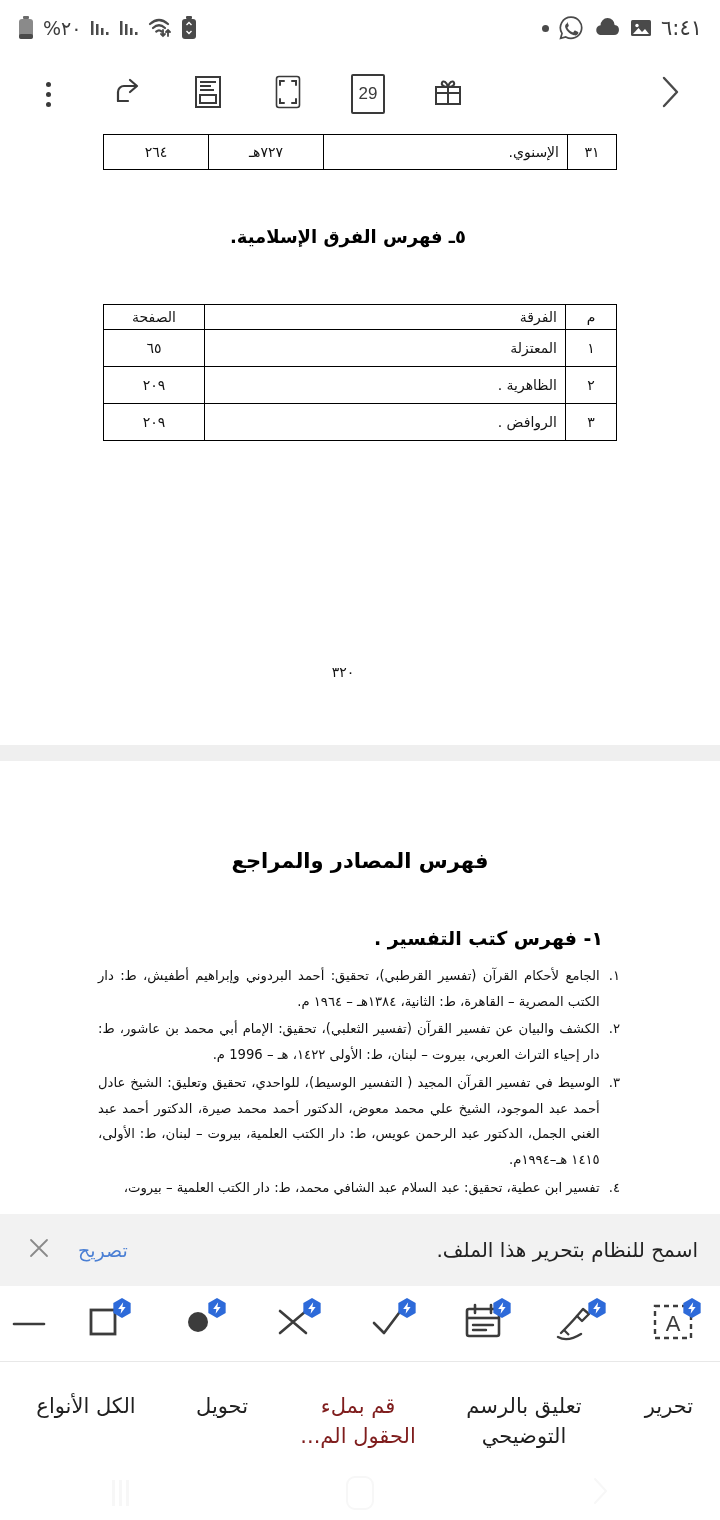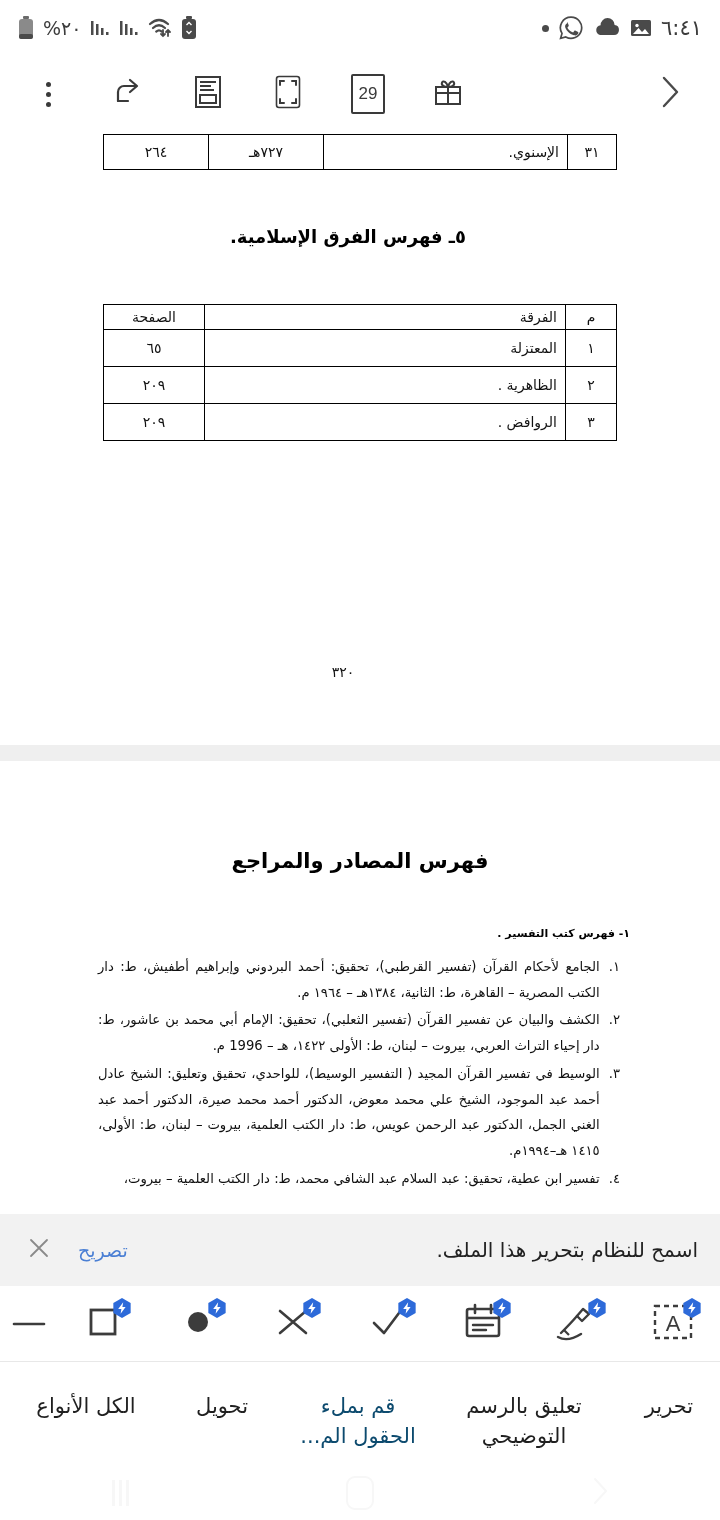--- a/index.html
+++ b/index.html
@@ -195,26 +195,26 @@
     font-size: 21px;
     font-weight: bold;
     color: #000;
     font-family: "DejaVu Sans", "Liberation Sans", sans-serif;
     direction: rtl;
     margin-top: 88px;
   }
   .p2-subtitle {
     direction: rtl;
     text-align: right;
-    font-size: 11px;
+    font-size: 19px;
     font-weight: bold;
     color: #000;
     font-family: "DejaVu Sans", "Liberation Sans", sans-serif;
     margin-top: 54px;
-    padding-right: 90px;
+    padding-right: 117px;
   }
   .ref-list {
     direction: rtl;
     margin: 14px 0 0 0;
     padding: 0 100px 0 98px;
     list-style: none;
     font-family: "DejaVu Sans", "Liberation Sans", sans-serif;
   }
   .ref-item {
     display: flex;
@@ -331,21 +331,21 @@
     font-size: 21px;
     line-height: 1.45;
     color: #1f1f1f;
     font-family: "DejaVu Sans", "Liberation Sans", sans-serif;
     cursor: pointer;
     padding: 0 6px;
     box-sizing: border-box;
   }
   .tab.t0 { width: 152px; }
   .tab.t1 { width: 120px; }
-  .tab.t2 { width: 152px; color: #0c4a6e; }
+  .tab.t2 { width: 152px; color: #7f1d1d; }
   .tab.t3 { width: 180px; }
   .tab.t4 { width: 110px; }
 
   
   .navbar {
     position: absolute;
     left: 0;
     top: 1465px;
     width: 720px;
     height: 55px;

